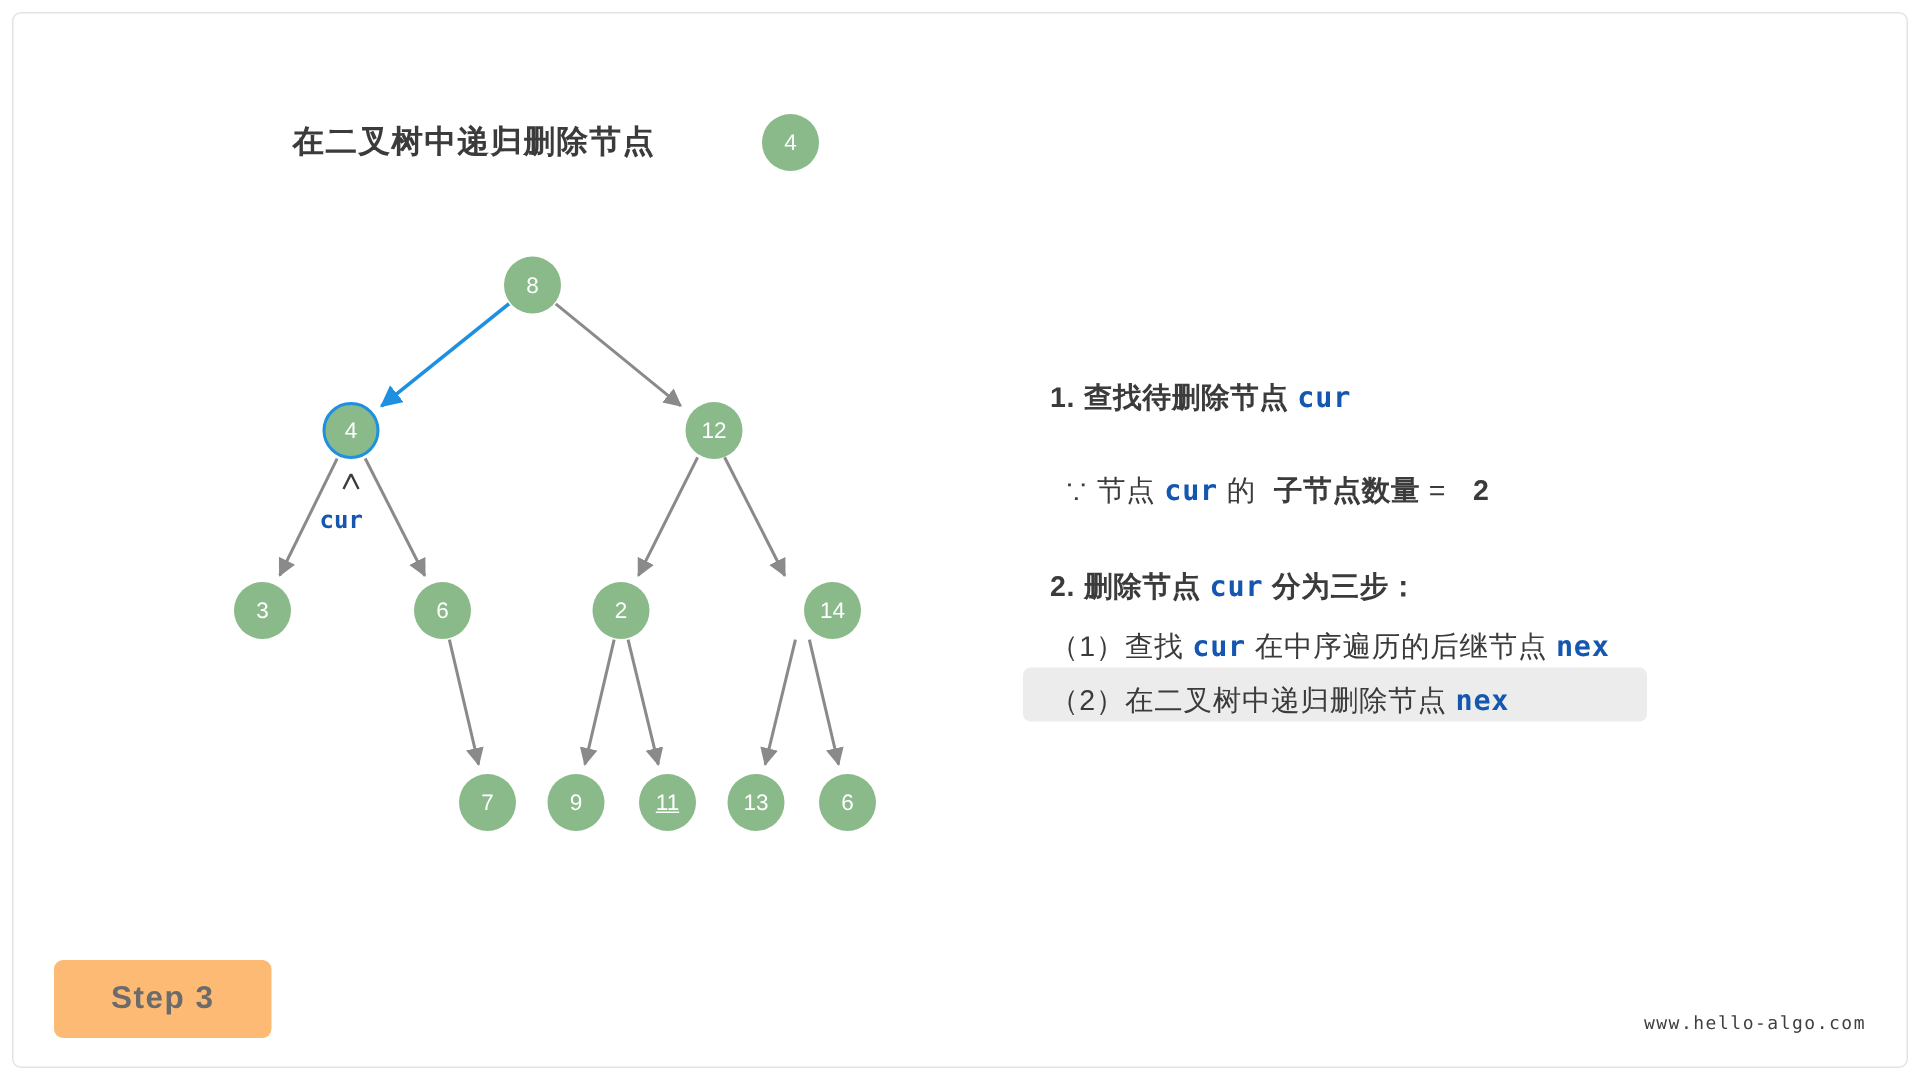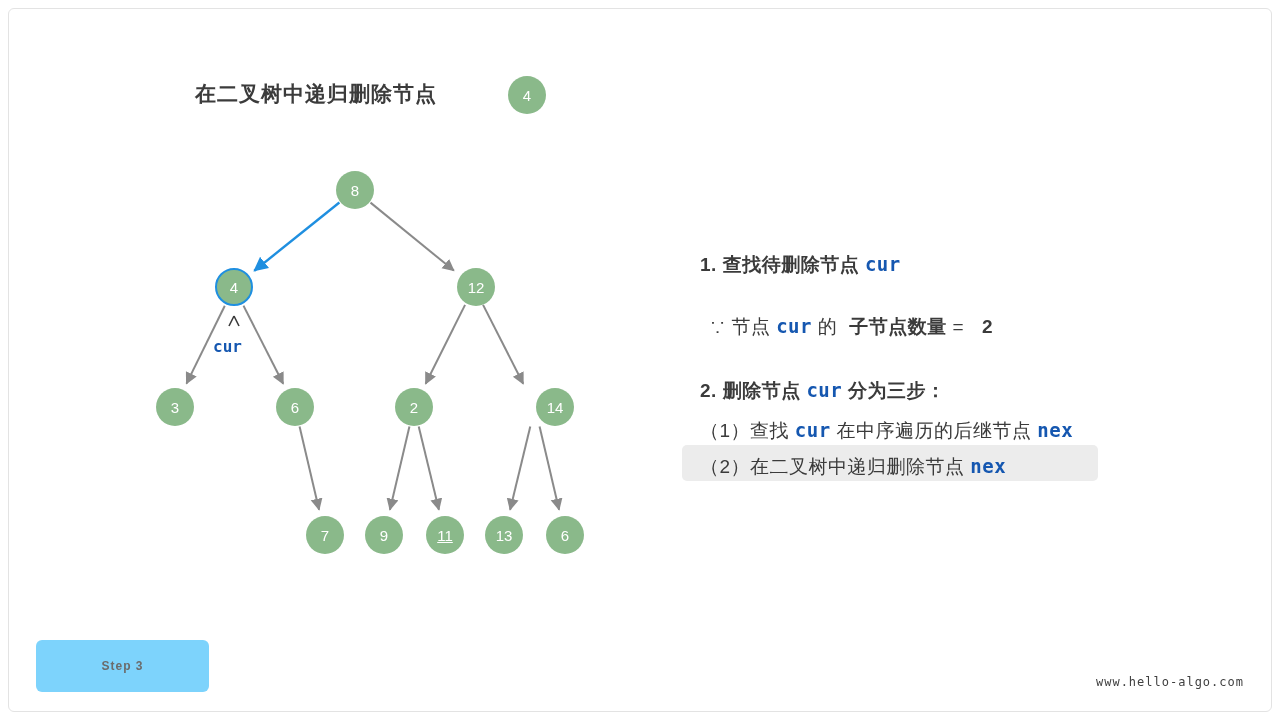--- a/index.html
+++ b/index.html
@@ -117,29 +117,29 @@
     background: #ececec;
     border-radius: 5px;
     z-index: 0;
   }
   .l5 { z-index: 1; text-align: center; }
   
   .step-badge {
     position: absolute;
     left: 36px;
     top: 640px;
-    width: 173px;
+    width: 145px;
     height: 52px;
-    background: #7dd3fc;
+    background: #fdba74;
     border-radius: 6px;
     display: flex;
     align-items: center;
     justify-content: center;
     color: #6b6b6b;
-    font-size: 12px;
+    font-size: 21px;
     font-weight: bold;
     letter-spacing: 1px;
     box-sizing: border-box;
   }
   .watermark {
     position: absolute;
     right: 36px;
     top: 675px;
     font-size: 12px;
     color: #404040;

